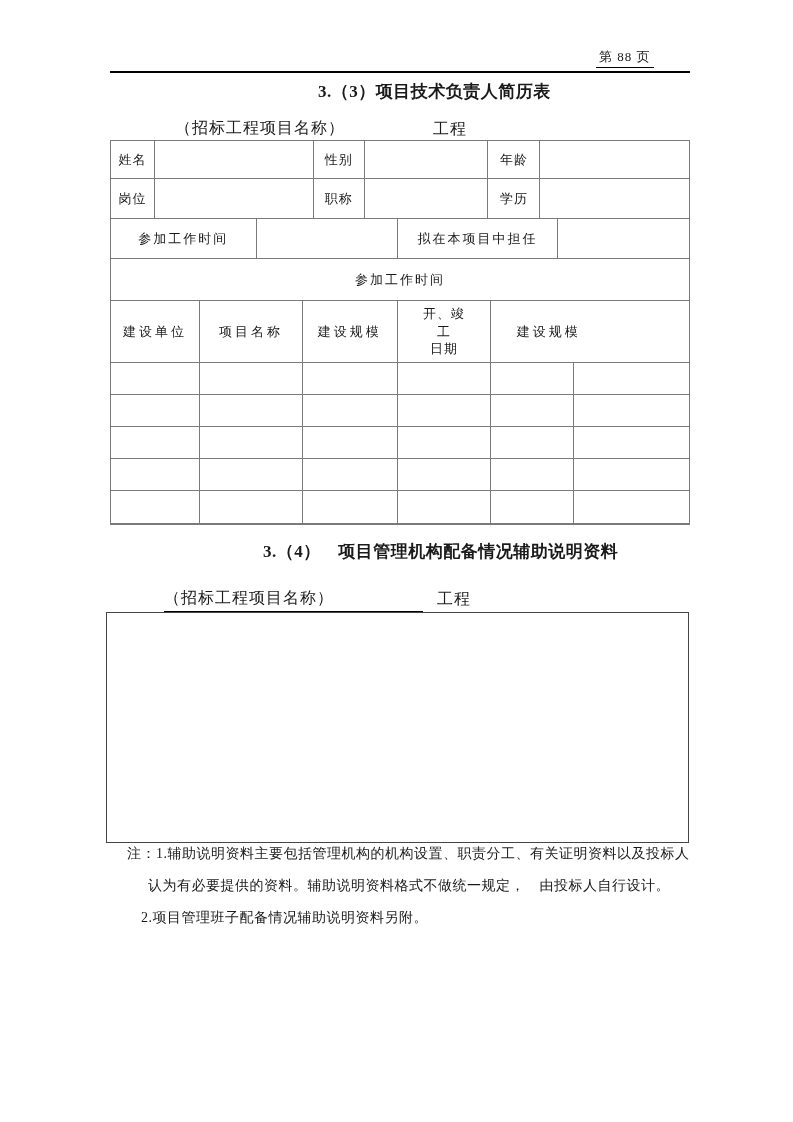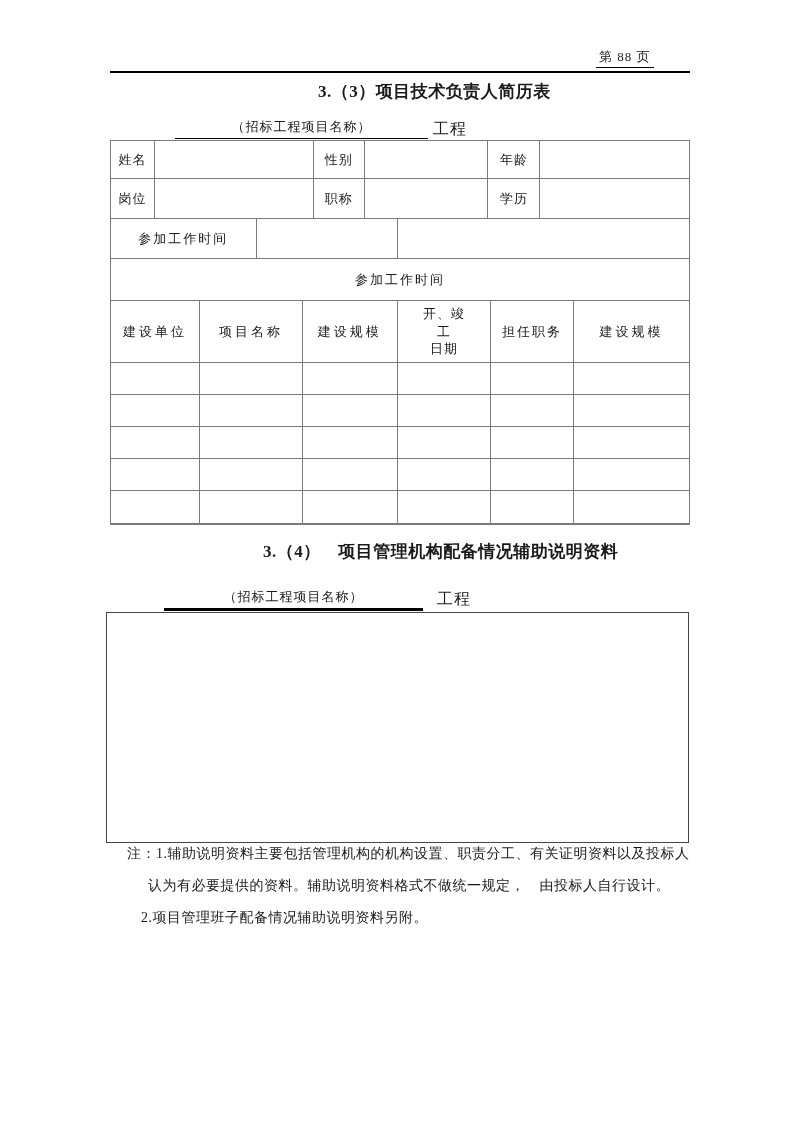--- a/index.html
+++ b/index.html
@@ -25,21 +25,21 @@
     left:110px; top:71px; width:580px; height:2px; background:#000;
   }
 
   
   .sec-title { font-weight:bold; font-size:17px; letter-spacing:0.5px; white-space:nowrap; }
   .title-1 { left:318px; top:80px; }
   .title-2 { left:263px; top:521px;margin-top:19px; }
 
   
   .blank-line {
-    text-align:center; font-size:13px; letter-spacing:1px;
+    font-size:16px; letter-spacing:1px;
     padding-bottom:2px; white-space:nowrap;
   }
   .line-1 { left:175px; top:118px; width:253px; border-bottom:1px solid #000; }
   .line-2 { left:164px; top:588px; width:259px; border-bottom:3px solid #000; }
   .suffix { font-size:16px; letter-spacing:1px; }
   .suffix-1 { left:433px; top:119px; }
   .suffix-2 { left:437px; top:589px; }
 
   
   .rtable {
@@ -105,33 +105,33 @@
       <div class="td wa1 ls1">岗位</div>
       <div class="td wa2"></div>
       <div class="td wa3 ls1">职称</div>
       <div class="td wa4"></div>
       <div class="td wa5 ls1">学历</div>
       <div class="td wa6"></div>
     </div>
     <div class="tr h40">
       <div class="td wb1 ls2">参加工作时间</div>
       <div class="td wb2"></div>
+      <div class="td wb3 ls2">拟在本项目中担任</div>
       <div class="td wb4"></div>
     </div>
     <div class="tr h42">
       <div class="td wfull ls2">参加工作时间</div>
     </div>
     <div class="tr h62">
       <div class="td wc1 ls3">建设单位</div>
       <div class="td wc2 ls3">项目名称</div>
       <div class="td wc3 ls3">建设规模</div>
       <div class="td wc4 pre ls1">开、竣
 工
 日期</div>
-      <div class="td wc5 ls2">担任职务</div>
       <div class="td wc6 ls3">建设规模</div>
     </div>
 
   <div class="tr h32">
         <div class="td wc1"></div>
         <div class="td wc2"></div>
         <div class="td wc3"></div>
         <div class="td wc4"></div>
         <div class="td wc5"></div>
         <div class="td wc6"></div>

